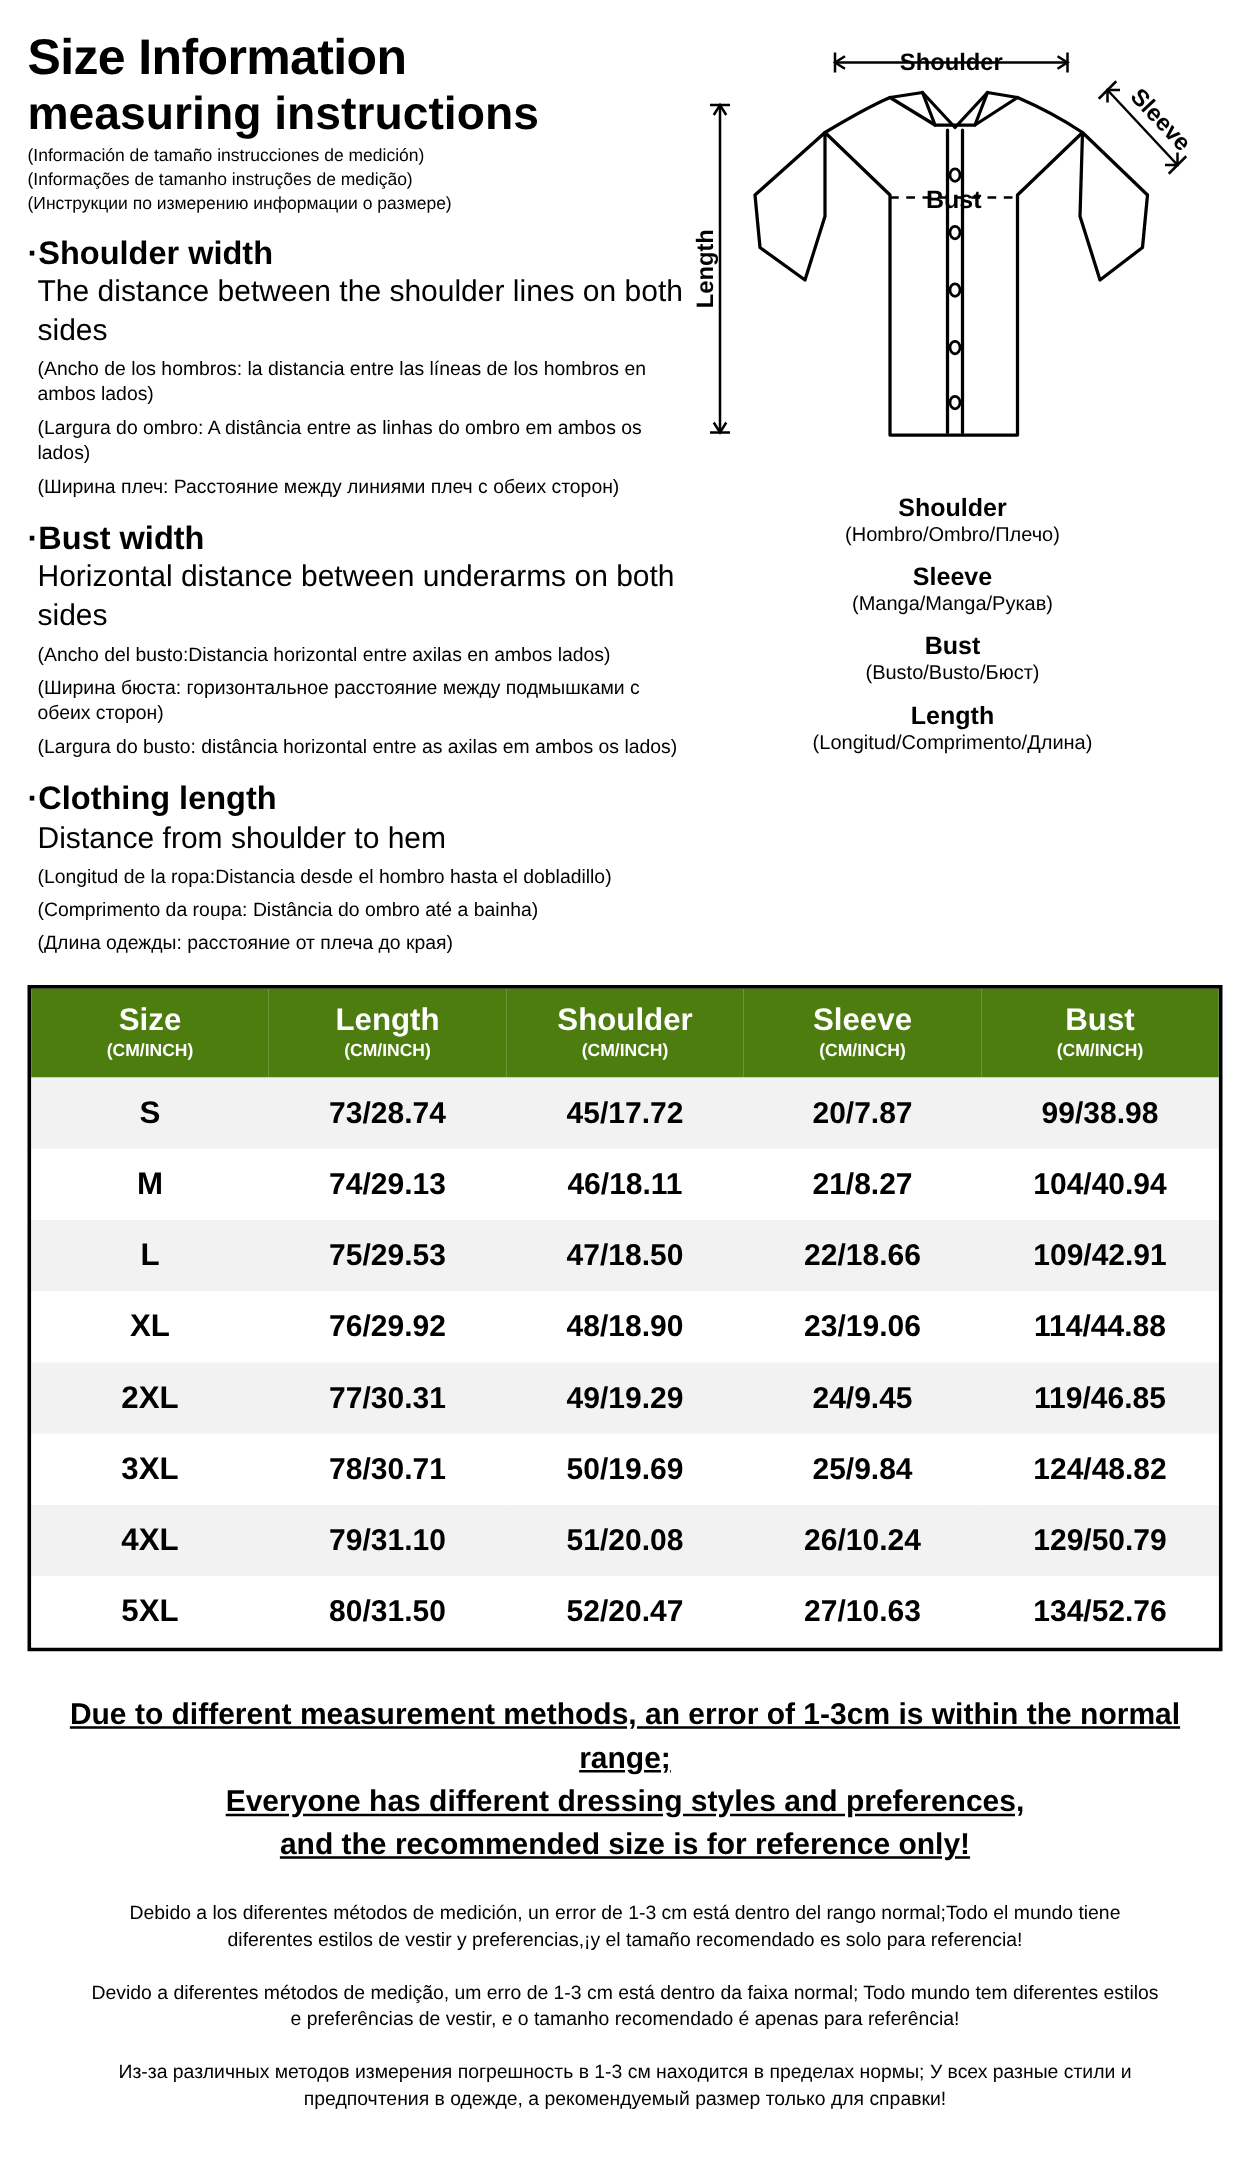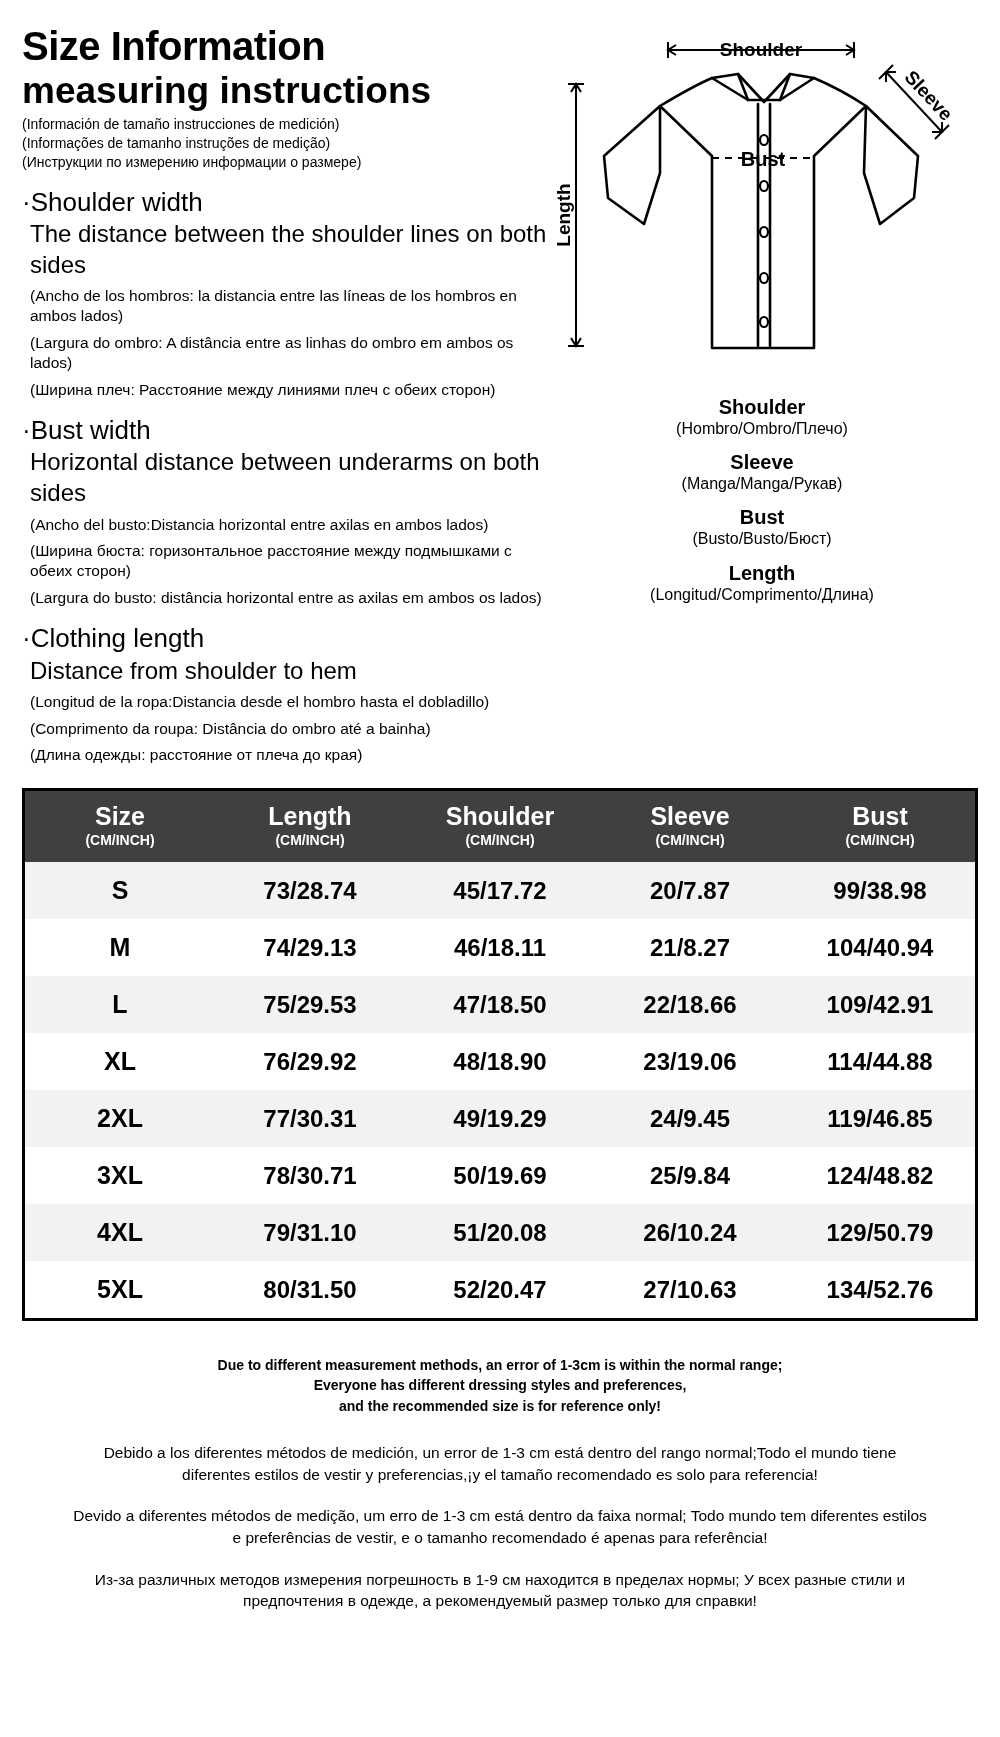--- a/index.html
+++ b/index.html
@@ -37,21 +37,21 @@
   }
   .trans-line {
     font-size: 14px;
     line-height: 1.35;
     margin: 0;
   }
 
   .section { margin-top: 16px; }
   .sec-head {
     font-size: 26px;
-    font-weight: normal;
+    font-weight: bold;
     line-height: 1.1;
     margin: 0 0 2px 0;
   }
   .sec-sub {
     font-size: 24px;
     line-height: 1.3;
     margin: 0 0 6px 8px;
   }
   .sec-trans {
     font-size: 15.5px;
@@ -84,21 +84,21 @@
   .table-wrap {
     margin: 16px 22px 0 22px;
     border: 3px solid #000;
   }
   table {
     width: 100%;
     border-collapse: collapse;
     table-layout: fixed;
   }
   thead th {
-    background: #404040;
+    background: #4d7c0f;
     color: #fff;
     padding: 12px 0 14px 0;
     text-align: center;
     vertical-align: middle;
   }
   .th-main {
     font-size: 25px;
     font-weight: bold;
     line-height: 1.1;
     display: block;
@@ -119,24 +119,25 @@
   tbody tr:nth-child(odd) { background: #f2f2f2; }
   tbody tr:nth-child(even) { background: #ffffff; }
   tbody td.size-cell { font-size: 25px; }
 
   
   .footer {
     margin: 34px 40px 0 40px;
     text-align: center;
   }
   .foot-en {
-    font-size: 14px;
+    font-size: 24px;
     font-weight: bold;
     line-height: 1.45;
     margin: 0 0 26px 0;
+    text-decoration: underline;
   }
   .foot-tr {
     font-size: 15.5px;
     line-height: 1.4;
     margin: 0 auto 20px auto;
     max-width: 860px;
   }
 </style>
 </head>
 <body>
@@ -346,14 +347,14 @@
     </tbody>
   </table>
 </div>
 
 <div class="footer">
   <p class="foot-en" style="white-space: pre-line;">Due to different measurement methods, an error of 1-3cm is within the normal range;
 Everyone has different dressing styles and preferences,
 and the recommended size is for reference only!</p>
   <p class="foot-tr">Debido a los diferentes métodos de medición, un error de 1-3 cm está dentro del rango normal;Todo el mundo tiene diferentes estilos de vestir y preferencias,¡y el tamaño recomendado es solo para referencia!</p>
   <p class="foot-tr">Devido a diferentes métodos de medição, um erro de 1-3 cm está dentro da faixa normal; Todo mundo tem diferentes estilos e preferências de vestir, e o tamanho recomendado é apenas para referência!</p>
-  <p class="foot-tr">Из-за различных методов измерения погрешность в 1-9 см находится в пределах нормы; У всех разные стили и предпочтения в одежде, а рекомендуемый размер только для справки!</p>
+  <p class="foot-tr">Из-за различных методов измерения погрешность в 1-3 см находится в пределах нормы; У всех разные стили и предпочтения в одежде, а рекомендуемый размер только для справки!</p>
 </div>
 
 </body></html>

